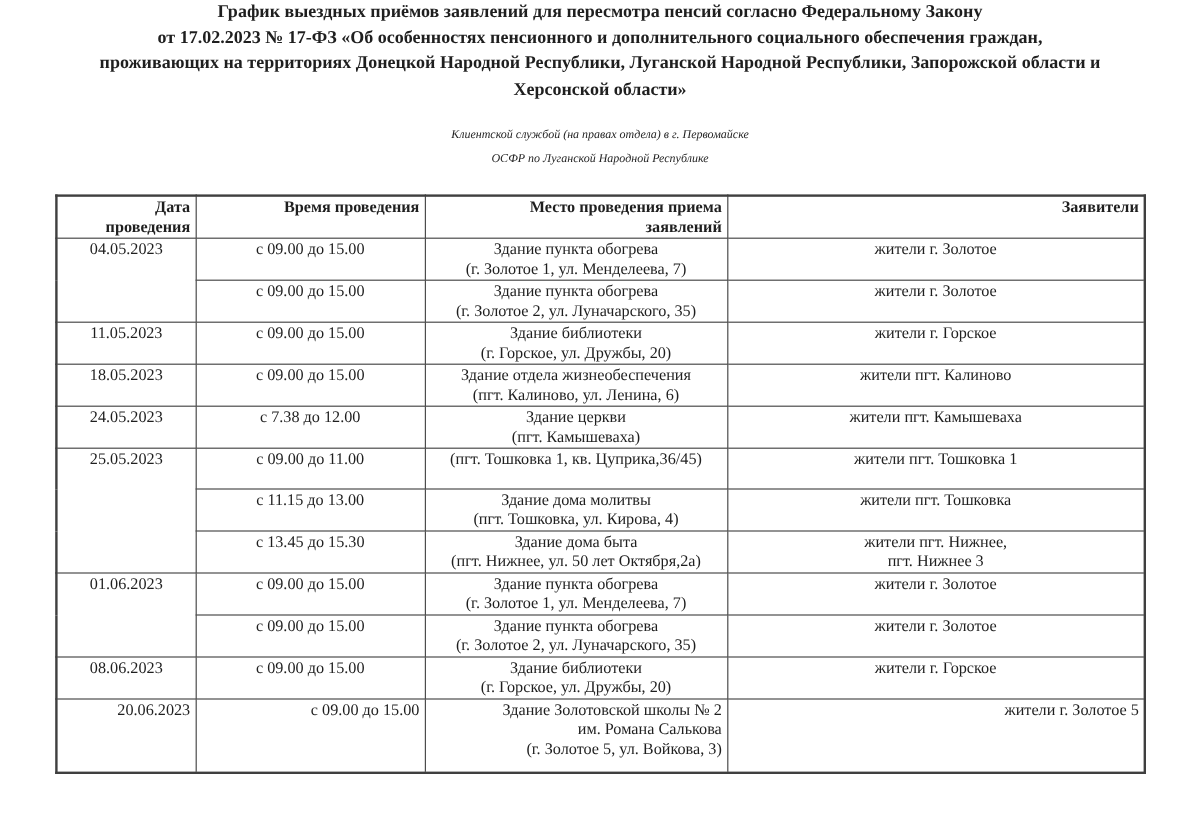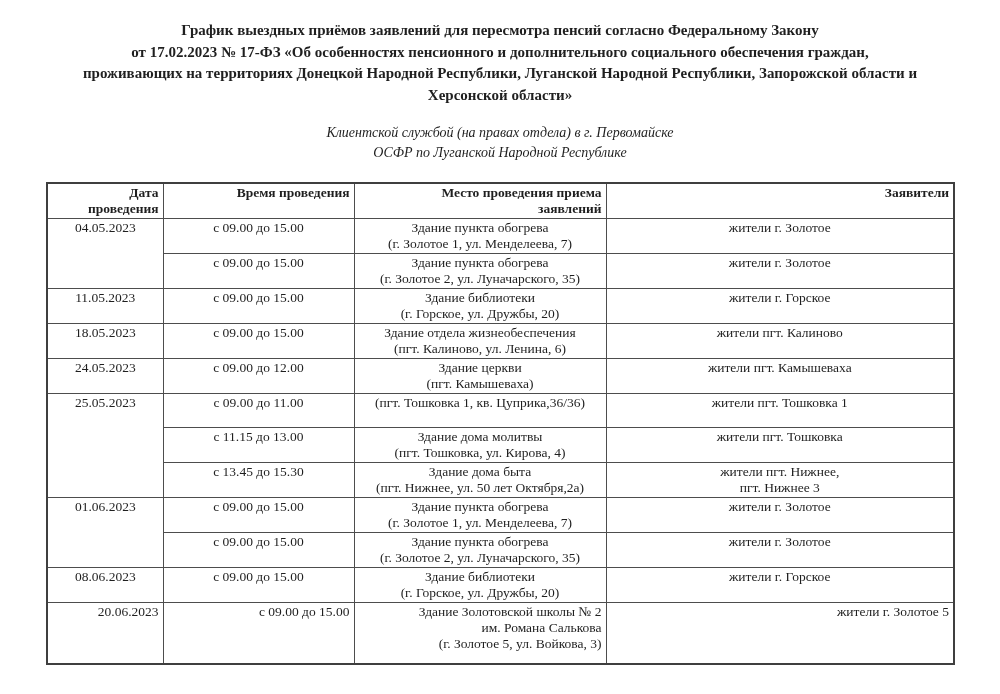--- a/index.html
+++ b/index.html
@@ -9,33 +9,32 @@
     height: 694px;
     background: #ffffff;
     overflow: hidden;
     font-family: "Liberation Serif", "DejaVu Serif", serif;
     color: #1f1f1f;
   }
   .page {
     width: 1000px;
     height: 584px;
     box-sizing: border-box;
-    padding-top: 20px;
   }
   .doc-title {
     font-weight: bold;
     font-size: 15px;
     line-height: 21.5px;
     text-align: center;
     white-space: pre-line;
     padding: 0 22px;
   }
   .doc-subtitle {
     font-style: italic;
-    font-size: 14px;
+    font-size: 10px;
     line-height: 20px;
     text-align: center;
     white-space: pre-line;
     margin-top: 17px;
   }
   table.schedule {
     border-collapse: collapse;
     table-layout: fixed;
     width: 907px;
     margin: 19px 0 0 46px;
@@ -120,29 +119,29 @@
       </tr>
       <tr>
         <td>18.05.2023</td>
         <td>с 09.00 до 15.00</td>
         <td>Здание отдела жизнеобеспечения
 (пгт. Калиново, ул. Ленина, 6)</td>
         <td>жители пгт. Калиново</td>
       </tr>
       <tr>
         <td>24.05.2023</td>
-        <td>с 09.00 до 12.00</td>
+        <td>с 7.38 до 12.00</td>
         <td>Здание церкви
 (пгт. Камышеваха)</td>
         <td>жители пгт. Камышеваха</td>
       </tr>
       <tr>
         <td rowspan="3">25.05.2023</td>
         <td>с 09.00 до 11.00</td>
-        <td>(пгт. Тошковка 1, кв. Цуприка,36/36)</td>
+        <td>(пгт. Тошковка 1, кв. Цуприка,36/45)</td>
         <td>жители пгт. Тошковка 1</td>
       </tr>
       <tr>
         <td>с 11.15 до 13.00</td>
         <td>Здание дома молитвы
 (пгт. Тошковка, ул. Кирова, 4)</td>
         <td>жители пгт. Тошковка</td>
       </tr>
       <tr>
         <td>с 13.45 до 15.30</td>

